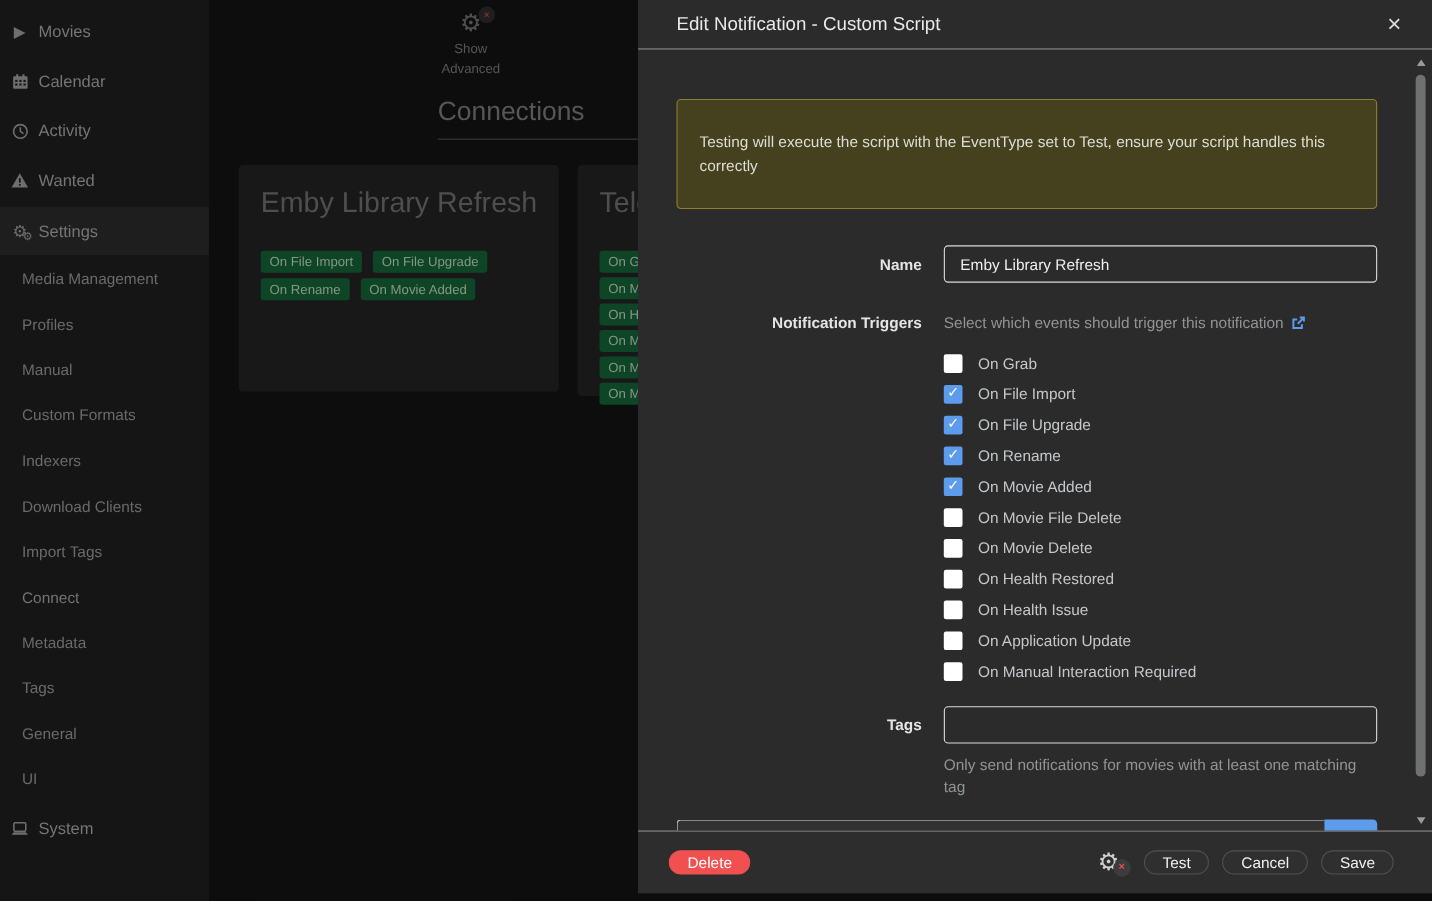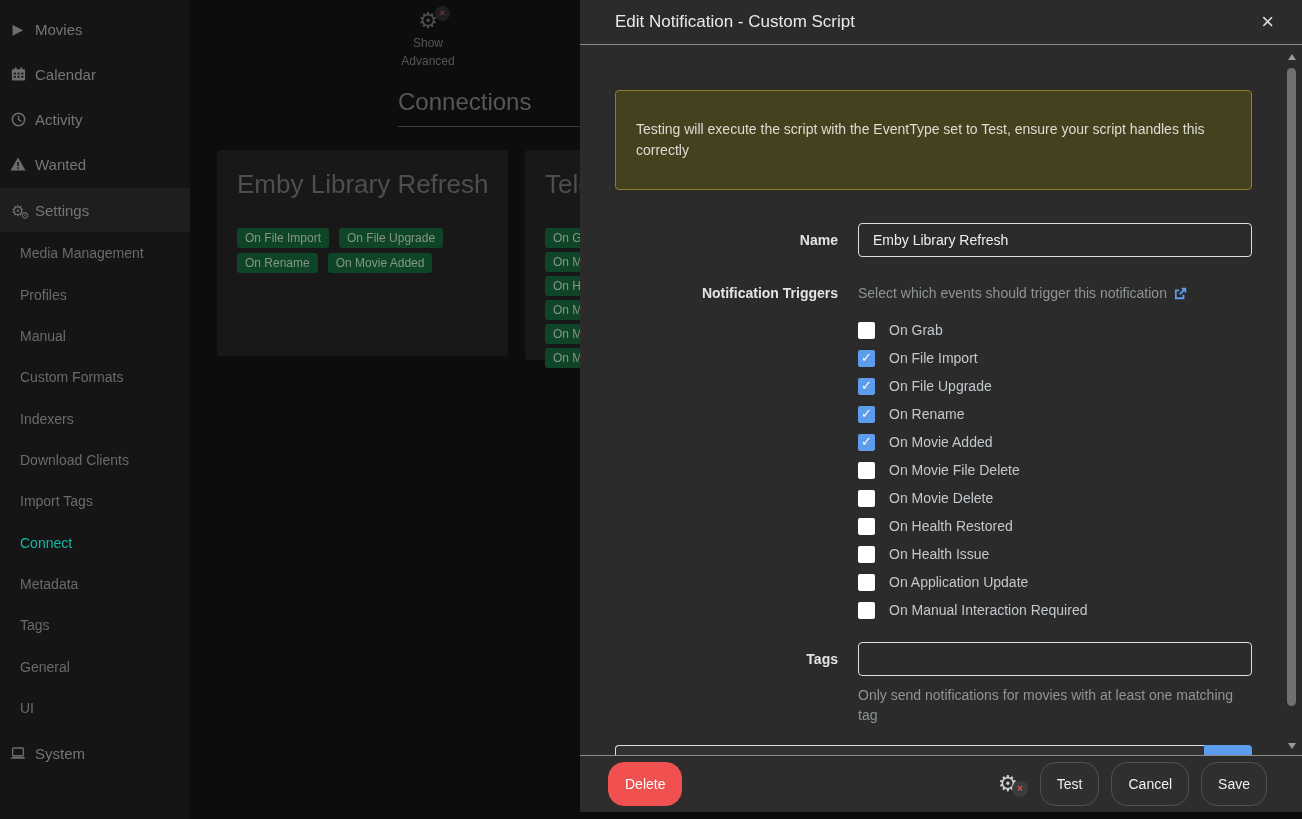--- a/index.html
+++ b/index.html
@@ -10,21 +10,21 @@
     font-family:"Liberation Sans","DejaVu Sans",sans-serif;
     -webkit-font-smoothing:antialiased;
   }
   
   .sidebar { position:absolute; left:0; top:0; width:190px; height:819px; background:#151515; }
   .nav-item { position:absolute; left:0; width:190px; height:22px; display:flex; align-items:center; cursor:pointer; }
   .nav-item .nav-icon { width:18px; margin-left:9px; display:flex; justify-content:center; align-items:center; color:#6e6e6e; font-size:14px; }
   .nav-item .nav-label { margin-left:8px; font-size:15px; color:#757575; }
   .nav-active-bg { position:absolute; left:0; top:188px; width:190px; height:44px; background:#1e1e1e; }
   .nav-sub { position:absolute; left:20px; height:20px; display:flex; align-items:center; font-size:14px; color:#6a6a6a; cursor:pointer; }
-  .nav-sub.active { color:#14b8a6; }
+  .nav-sub.active { color:#737373; }
   .gear-double { position:relative; display:inline-block; font-size:15px; line-height:1; }
   .gear-double .g2 { position:absolute; font-size:10px; right:-5px; bottom:-3px; }
   
   .content { position:absolute; left:190px; top:0; width:1112px; height:819px; }
   .toolbar-btn { position:absolute; left:208px; top:10px; width:60px; text-align:center; cursor:pointer; }
   .adv-gear { position:relative; display:inline-block; font-size:22px; color:#4f4f4f; line-height:1; }
   .adv-gear .badge { position:absolute; top:-4px; right:-12px; width:15px; height:15px; border-radius:50%;
     background:#1f1f1f; color:#8a2f2f; font-size:9px; font-weight:bold; display:flex; align-items:center; justify-content:center; }
   .toolbar-btn .tb-label { margin-top:2px; font-size:12px; color:#565656; line-height:1.5; }
   .heading { position:absolute; left:208px; top:88px; width:370px; font-size:24px; font-weight:300; color:#575757;
@@ -62,21 +62,21 @@
   .browse-btn { width:48px; height:34px; flex:none; background:#5d9cec; border:none; border-radius:0 4px 4px 0;
     display:flex; align-items:center; justify-content:center; cursor:pointer; }
   .sb-track { position:absolute; left:706px; top:48px; width:13px; height:707px; }
   .sb-arrow { position:absolute; left:2px; width:0; height:0; border-left:4.5px solid transparent; border-right:4.5px solid transparent; cursor:pointer; }
   .sb-arrow.up { top:6px; border-bottom:6px solid #9a9a9a; }
   .sb-arrow.down { bottom:6px; border-top:6px solid #9a9a9a; }
   .sb-thumb { position:absolute; left:1px; top:20px; width:9px; height:638px; background:#6f7070; border-radius:5px; cursor:pointer; }
   
   .modal-footer { flex:none; height:57px; border-top:1px solid #8c8c8c; background:#2d2d2d;
     display:flex; align-items:center; padding:0 35px 0 28px; gap:12px; }
-  .btn { height:44px; padding:0 16px; font-size:14px; font-family:inherit; border-radius:16px; cursor:pointer; }
+  .btn { height:22px; padding:0 16px; font-size:14px; font-family:inherit; border-radius:16px; cursor:pointer; }
   .btn-danger { background:#f05050; border:1px solid #f05050; color:#fff; }
   .btn-default { background:#2f2f2f; border:1px solid #515151; color:#f0f0f0; }
   .footer-spacer { flex:1; }
   .adv-icon { position:relative; display:inline-block; font-size:22px; color:#cfcfcf; line-height:1; margin-right:10px; }
   .adv-icon .badge { position:absolute; right:-10px; bottom:-2px; width:16px; height:16px; border-radius:50%;
     background:#3c3c3c; color:#e05252; font-size:10px; font-weight:bold; display:flex; align-items:center; justify-content:center; }
   svg { display:block; }
 </style>
 </head>
 <body>

